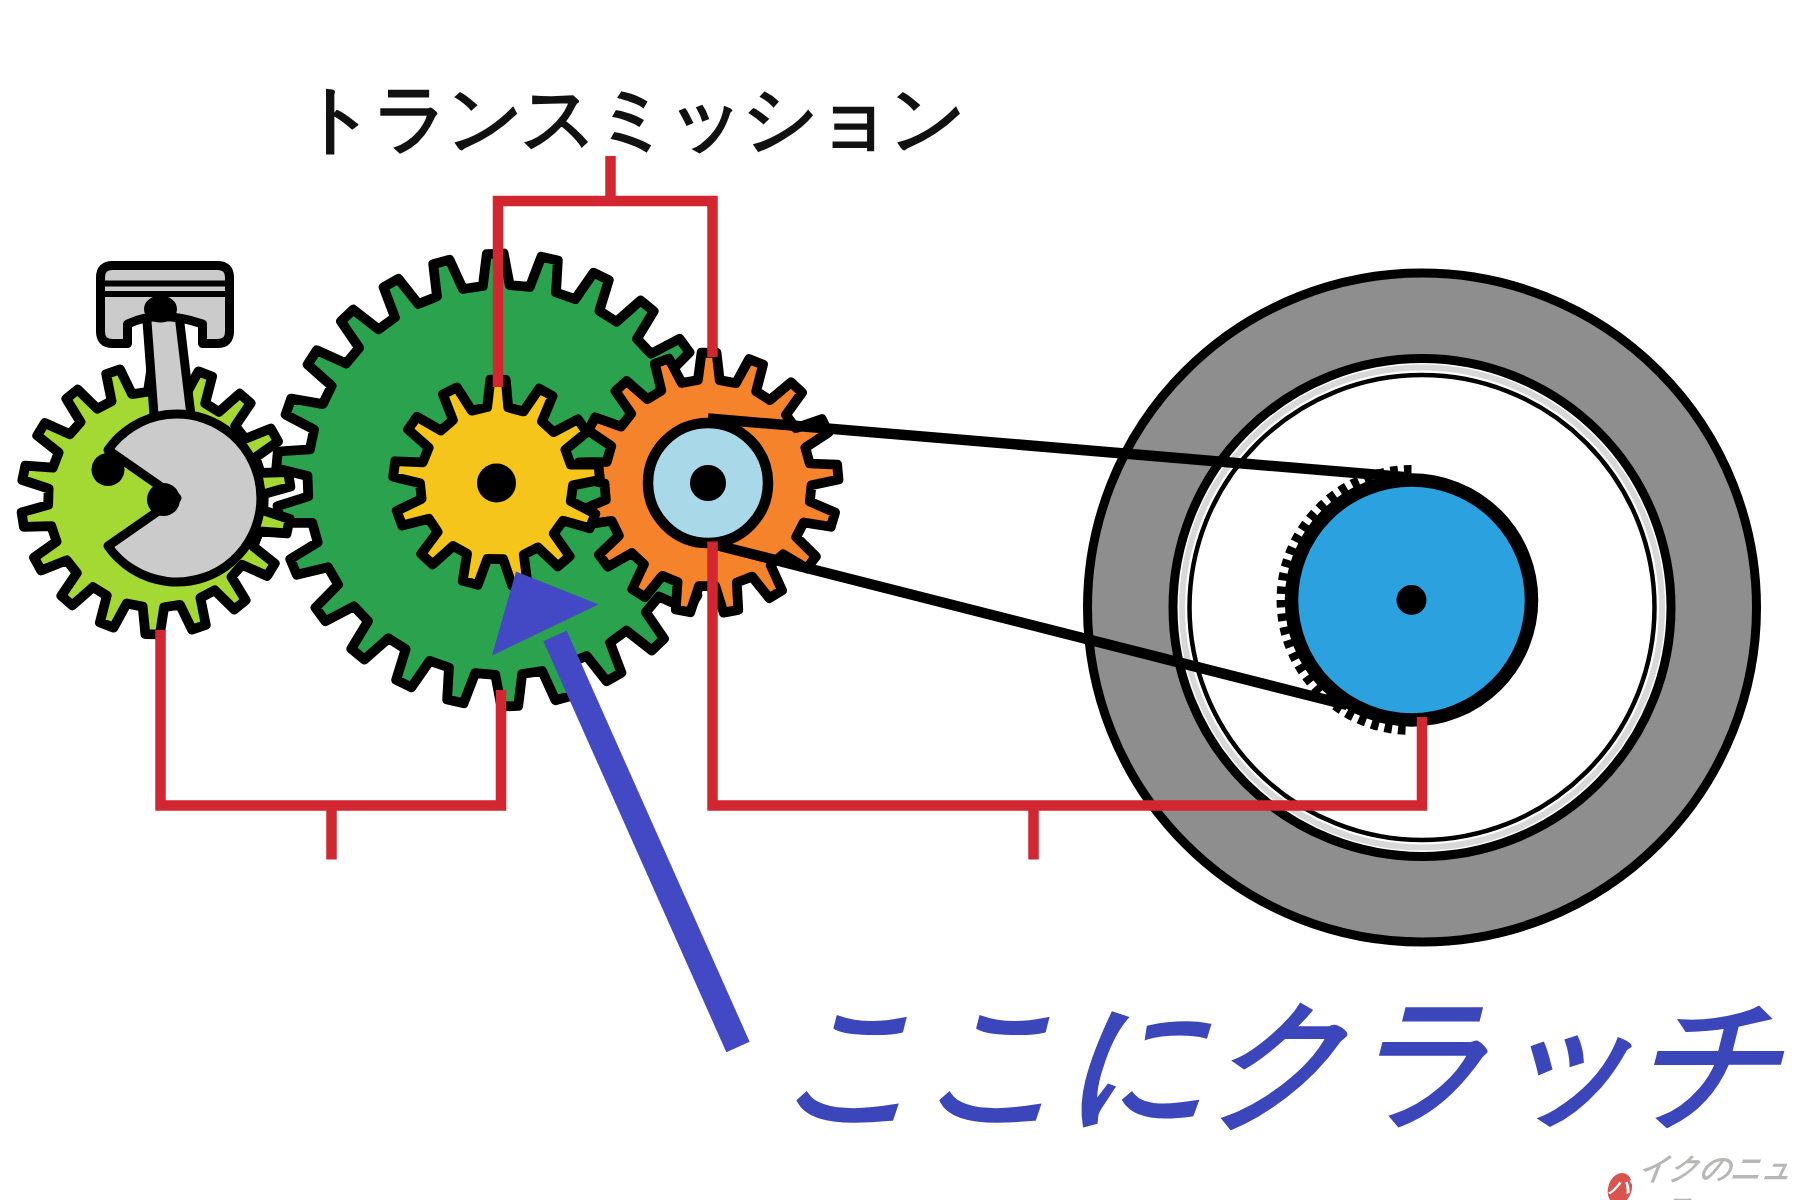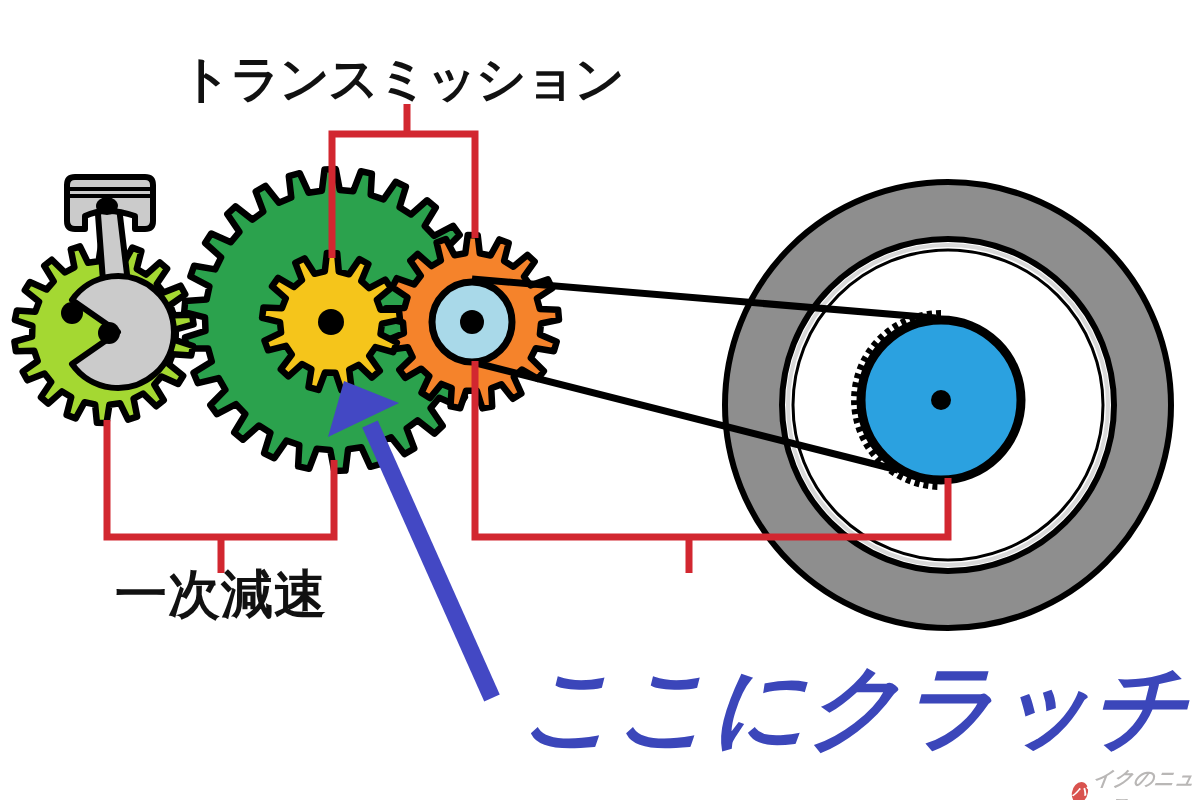--- a/index.html
+++ b/index.html
@@ -7,21 +7,21 @@
     width:1200px;height:800px;position:relative;overflow:hidden;
     background:var(--background,#fff);
     font-family:"Liberation Sans","DejaVu Sans",sans-serif;
   }
   .stage{position:absolute;inset:0;}
   svg{position:absolute;left:0;top:0;}
   .diagram-label{
     position:absolute;text-align:center;color:var(--label-text,#111);
     font-weight:800;line-height:1.08;white-space:nowrap;
   }
-  .label-title{left:177px;top:52px;width:450px;font-size:50px;letter-spacing:-2px;}
+  .label-title{left:196px;top:52px;width:450px;font-size:50px;letter-spacing:-2px;}
   .label-primary{left:86px;top:566px;width:270px;font-size:52px;letter-spacing:1px;}
   .label-secondary{left:560px;top:566px;width:270px;font-size:52px;letter-spacing:1px;}
   .label-clutch{
     position:absolute;left:500px;top:655px;width:708px;text-align:center;
     color:var(--annotation-blue,#3b46ba);font-size:94px;font-weight:800;
     font-style:italic;line-height:1.1;white-space:nowrap;letter-spacing:-1px;
   }
   .watermark{
     position:absolute;left:1070px;top:765px;display:flex;align-items:center;gap:1px;
     transform:skewX(-8deg);
@@ -89,21 +89,20 @@
       <path d="M475,361 L475,537 L948,537 L948,478 M689,537 L689,573"></path>
     </g>
 
     <g>
       <line x1="370" y1="424" x2="492" y2="698" style="stroke:var(--arrow-blue);stroke-width:17"></line>
       <polygon points="344,381 328,437 399,403" style="fill:var(--arrow-blue)"></polygon>
     </g>
   </svg>
 
   <div class="diagram-label label-title">トランスミッション</div>
-  <div class="diagram-label label-primary">一次減速</div>
   <div class="label-clutch">ここにクラッチ</div>
 
   <div class="watermark">
     <span class="wm-badge">
       <span>バ</span>
     </span>
     <span class="wm-text">イクのニュース</span>
   </div>
 </div>
 

